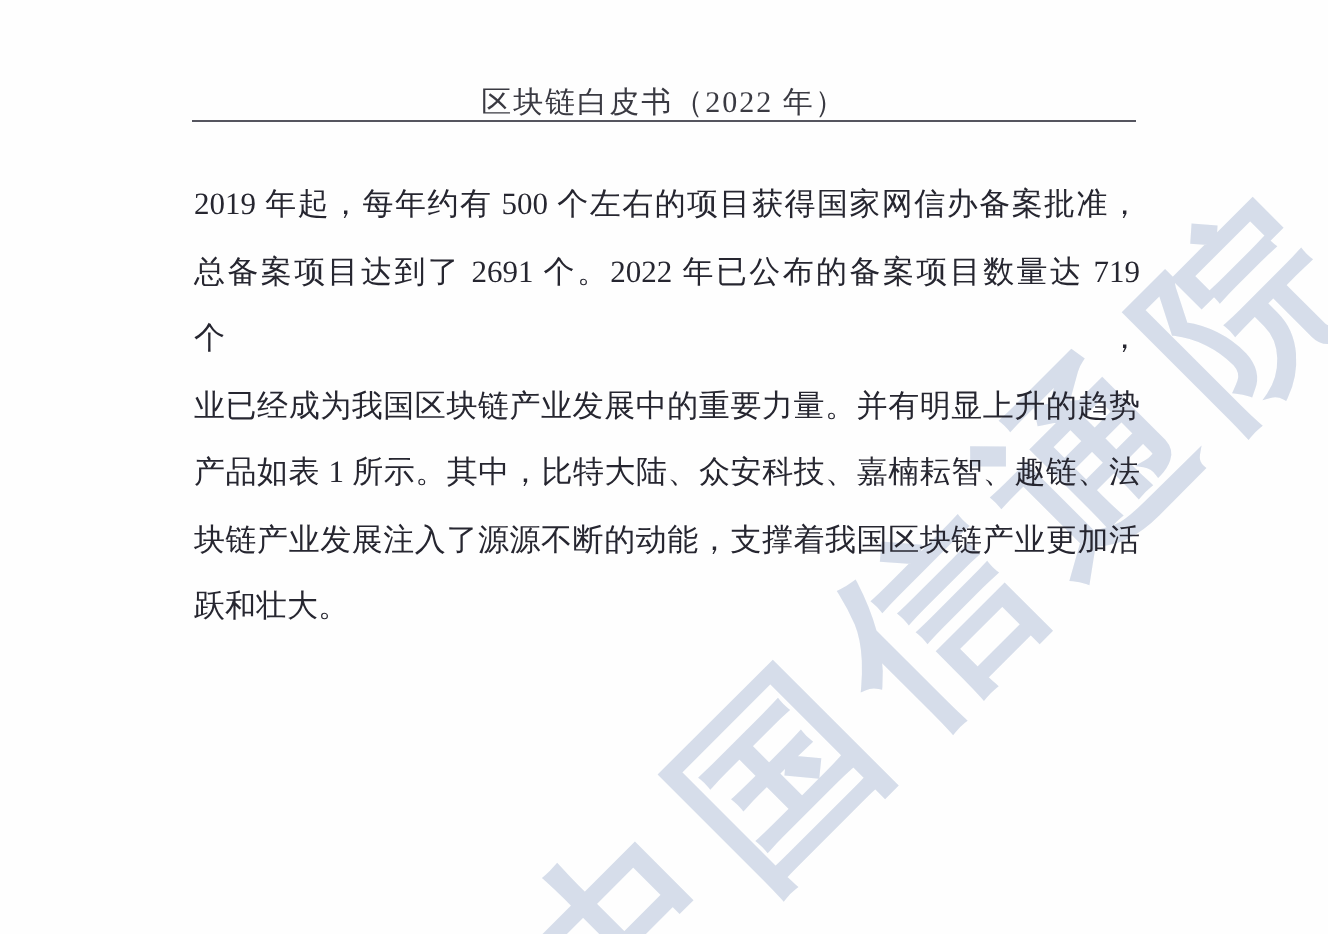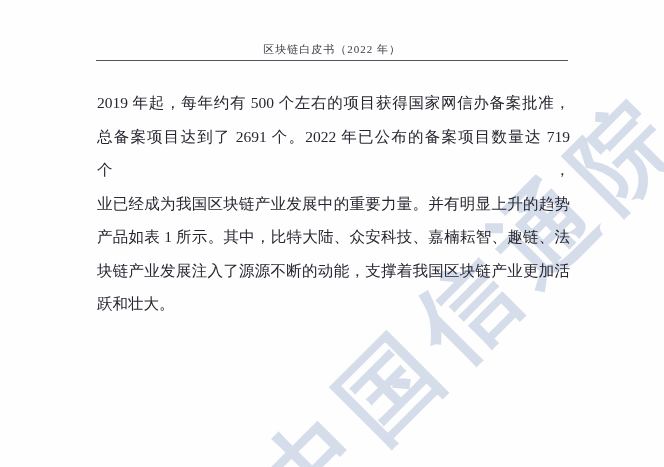--- a/index.html
+++ b/index.html
@@ -31,21 +31,21 @@
     pointer-events: none;
     user-select: none;
   }
   .header-title {
     position: absolute;
     top: 42px;
     left: 0;
     width: 100%;
     z-index: 1;
     text-align: center;
-    font-size: 11px;
+    font-size: 15px;
     letter-spacing: 1px;
     color: #3a3a42;
   }
   .header-rule {
     position: absolute;
     top: 60px;
     left: 96px;
     width: 472px;
     z-index: 1;
     border-top: 1.5px solid #55555f;

